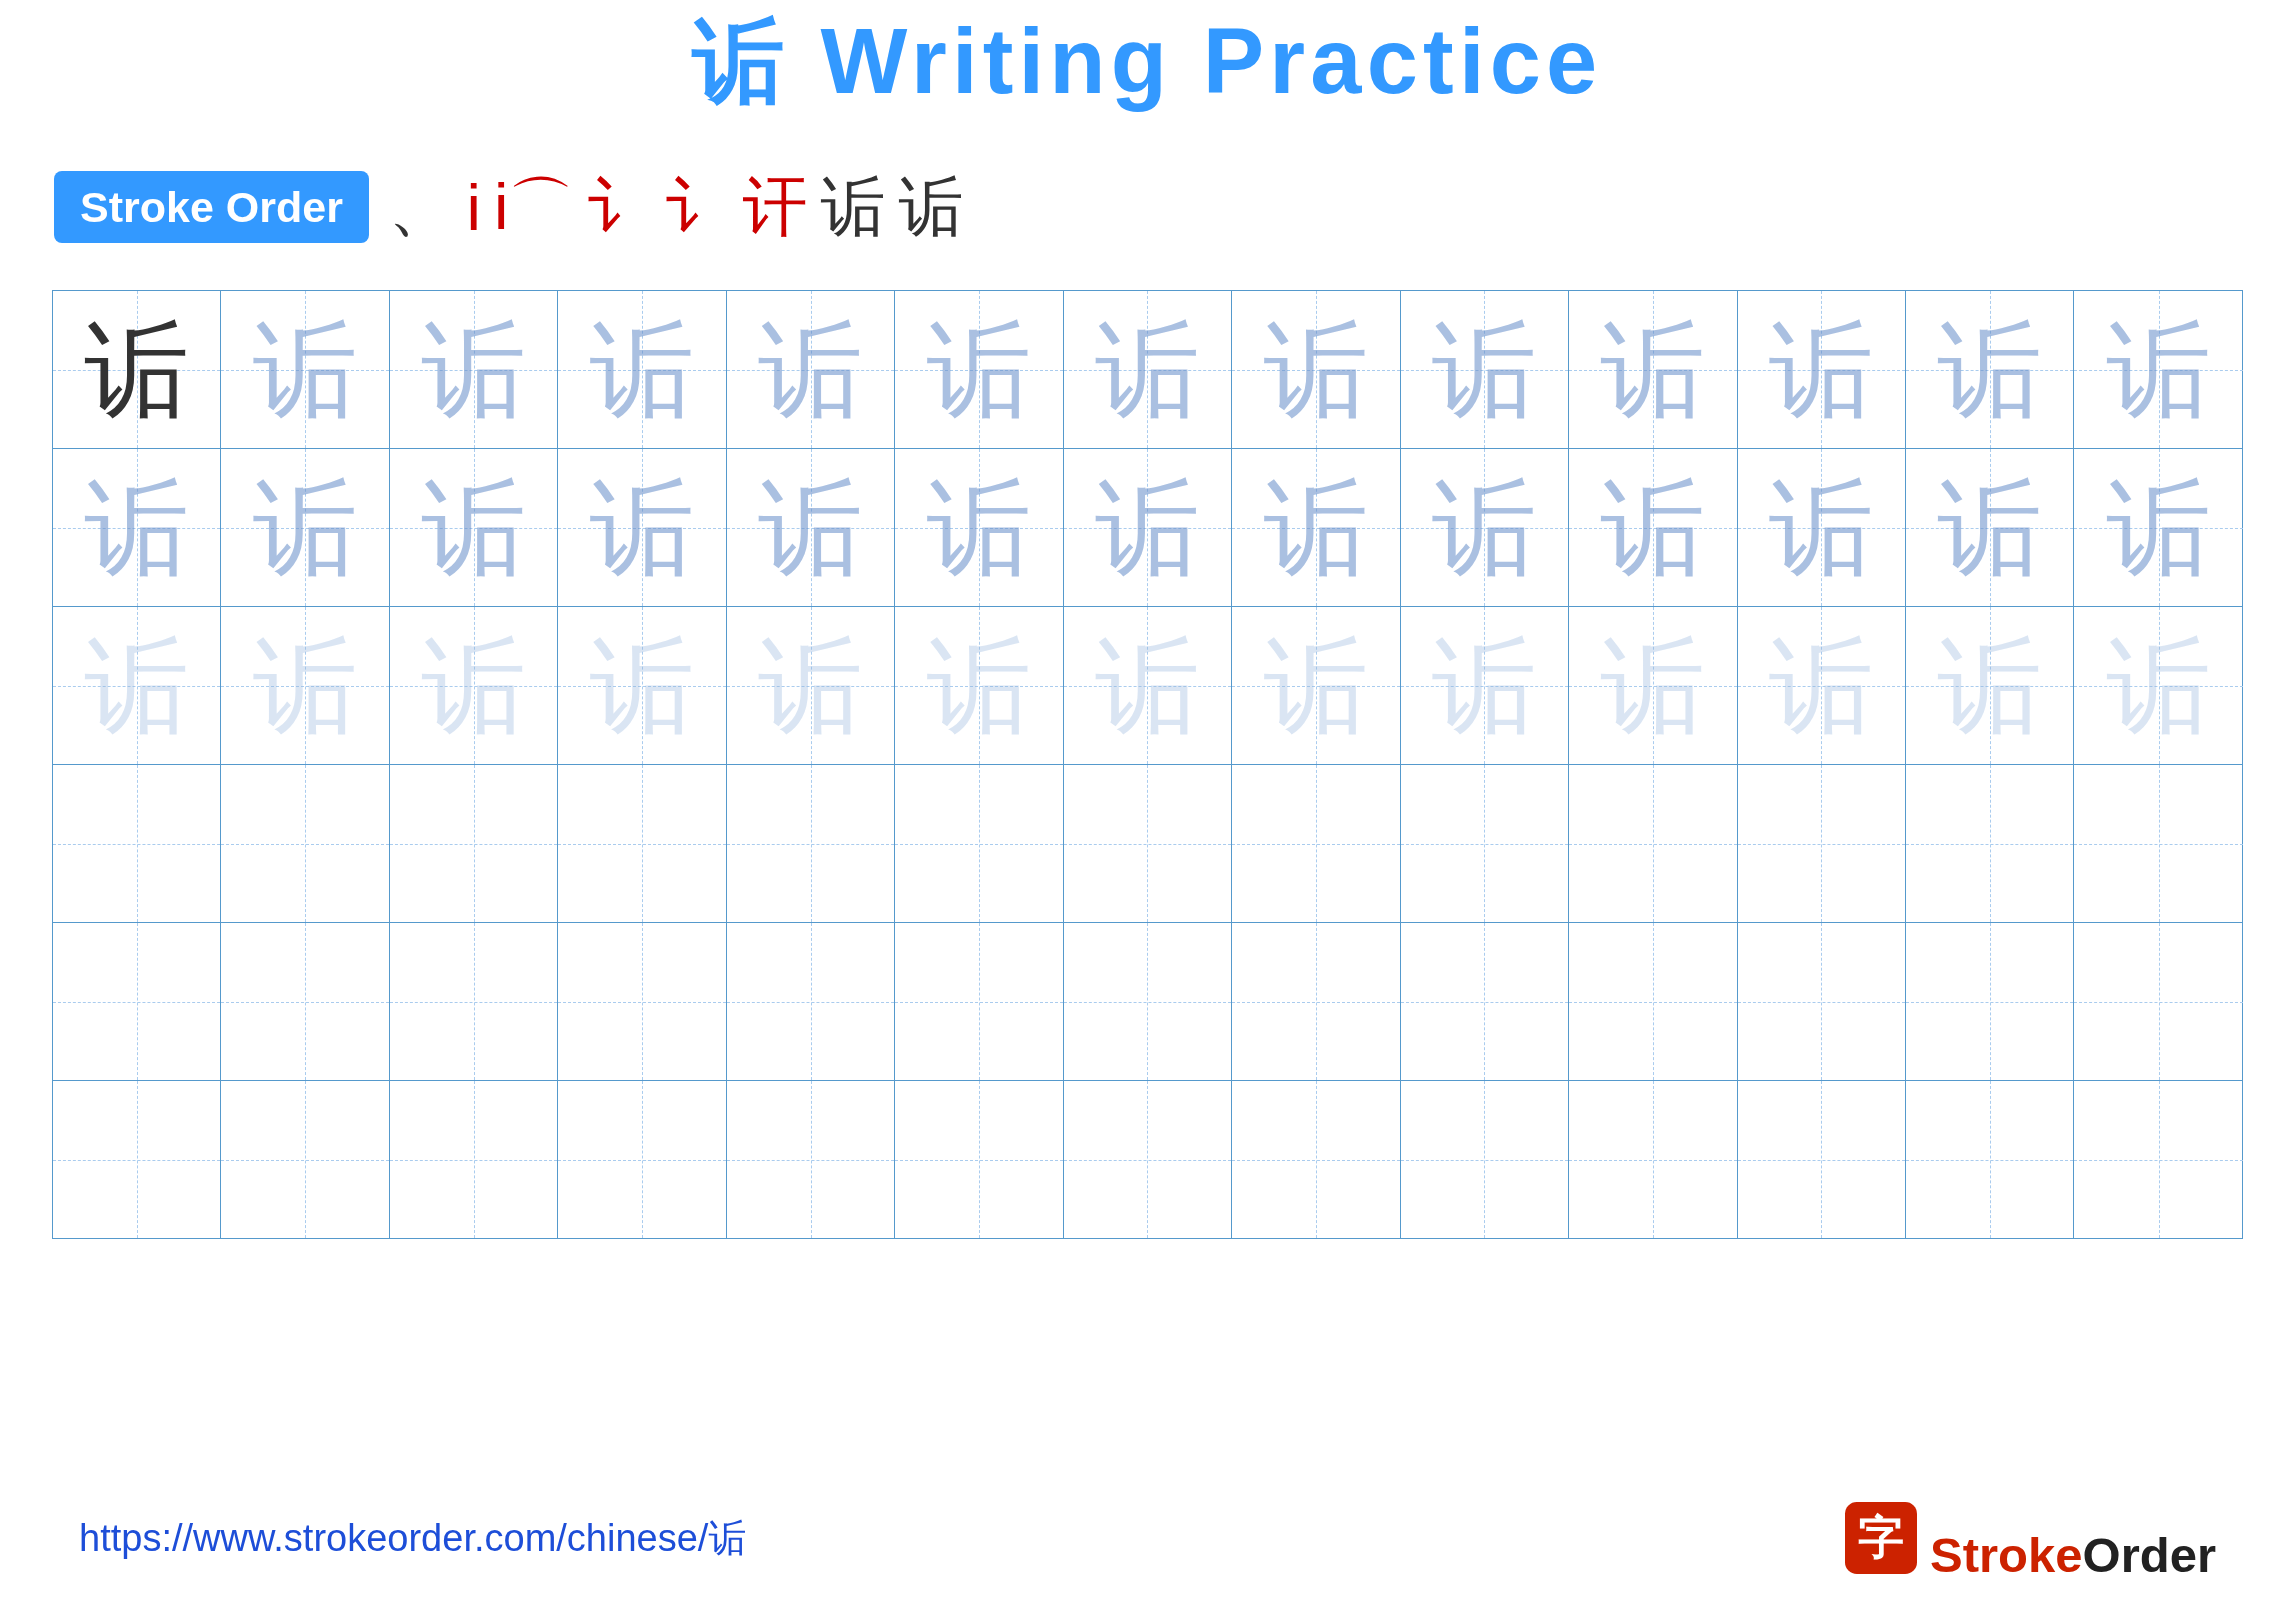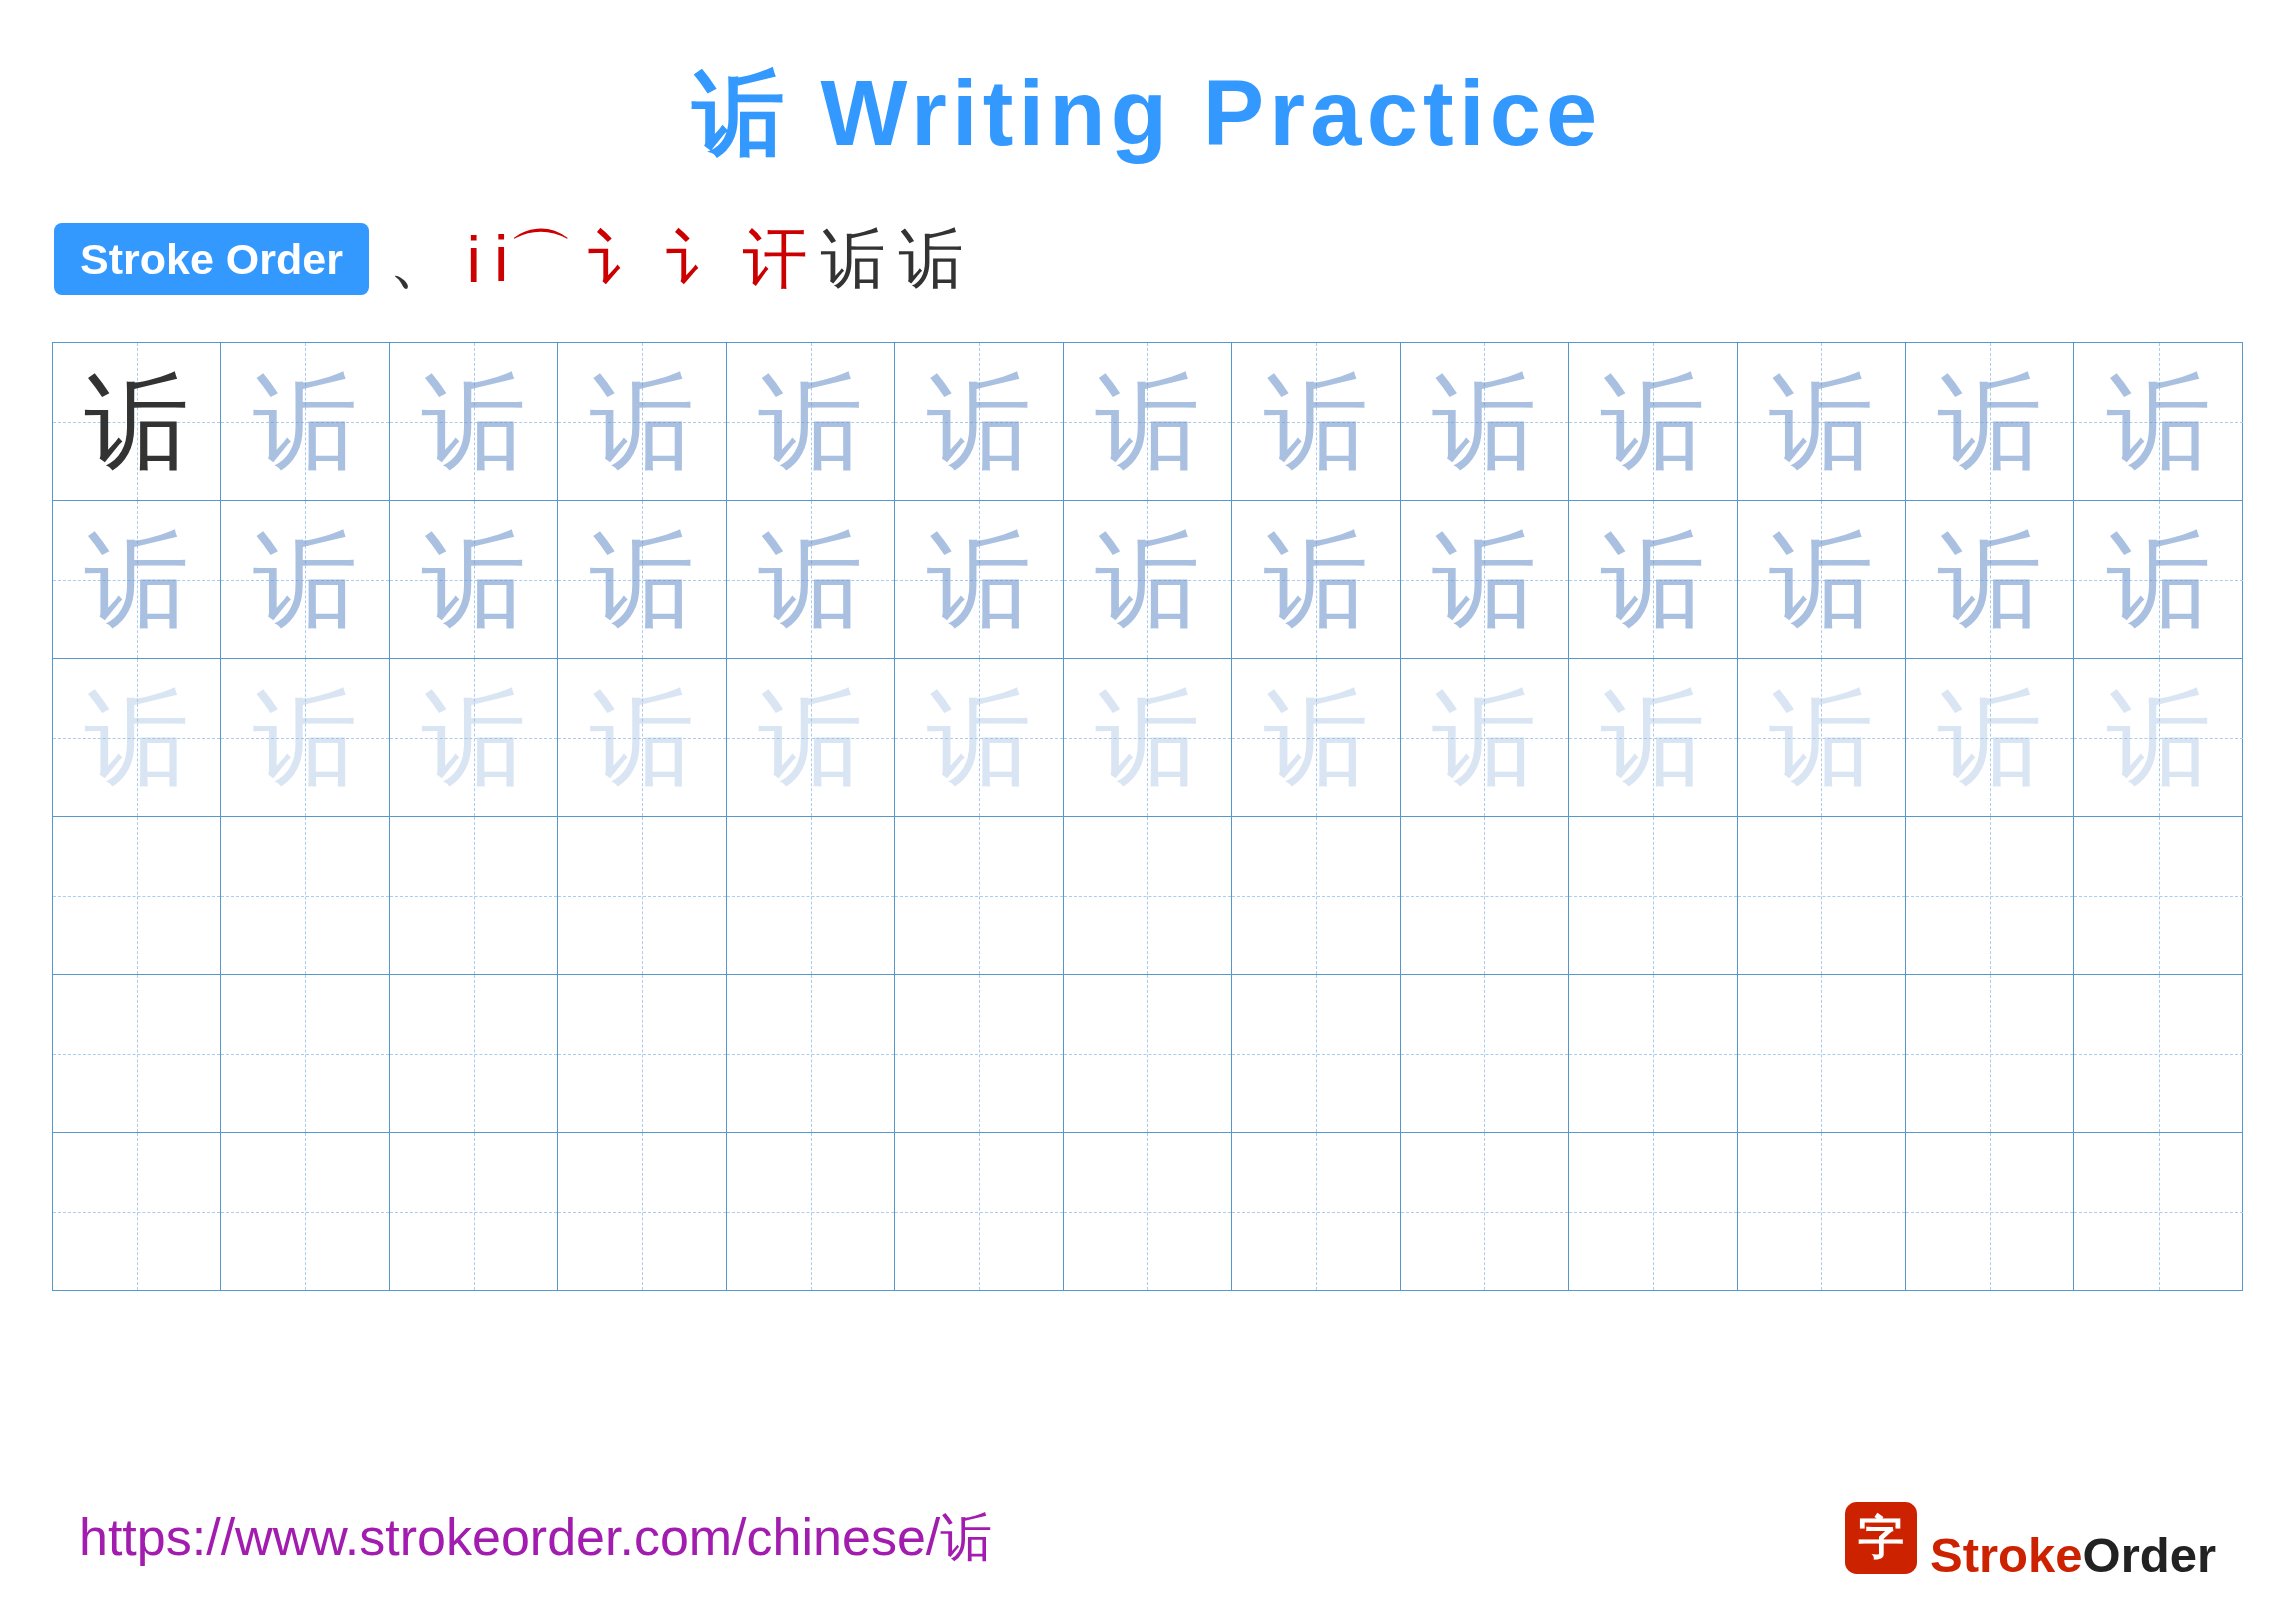--- a/index.html
+++ b/index.html
@@ -8,21 +8,20 @@
       height: 1622px;
       background: #ffffff;
       font-family: 'Arial', sans-serif;
       position: relative;
       overflow: hidden;
     }
 
     
     .title {
       text-align: center;
-      padding-top: 52px;
       font-size: 92px;
       color: #3399ff;
       font-weight: bold;
       letter-spacing: 5.2px;
     }
 
     
     .stroke-order-section {
       display: flex;
       align-items: center;
@@ -131,22 +130,22 @@
       bottom: 39px;
       left: 0;
       right: 0;
       display: flex;
       align-items: center;
       justify-content: space-between;
       padding: 0 79px;
     }
 
     .footer-url {
-      font-size: 52px;
-      color: #a21caf;
+      font-size: 38px;
+      color: #1d4ed8;
     }
 
     .footer-logo {
       display: flex;
       align-items: center;
       gap: 13px;
     }
 
     .logo-icon {
       width: 72px;

